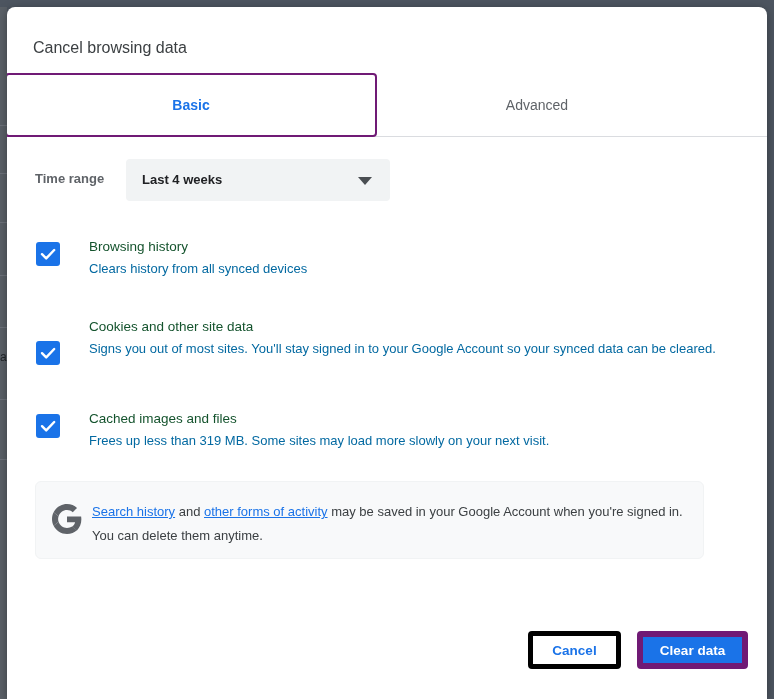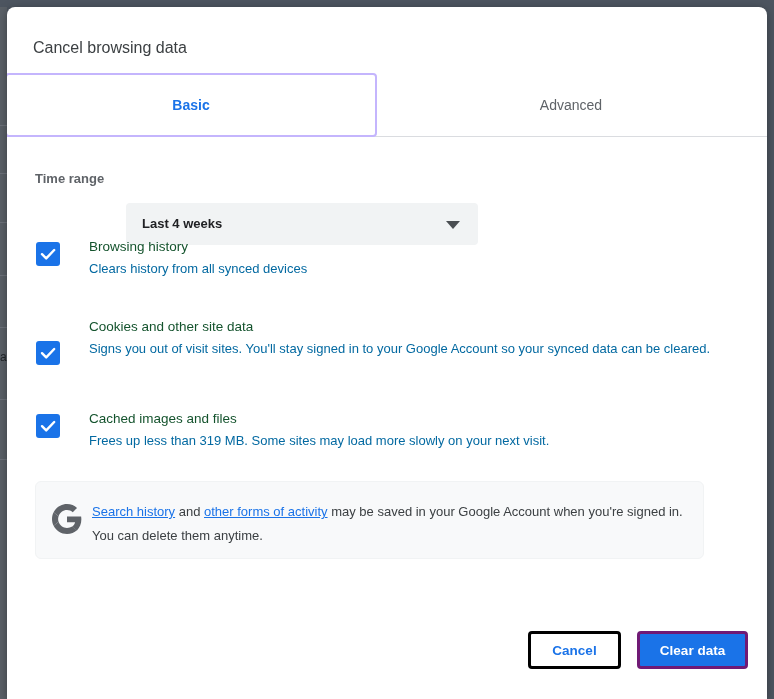--- a/index.html
+++ b/index.html
@@ -98,26 +98,26 @@
     font-size: 14px;
     font-weight: bold;
     box-sizing: border-box;
     cursor: pointer;
     user-select: none;
   }
   .tab-basic {
     left: -2px;
     width: 372px;
     color: #1a73e8;
-    border: 2px solid #c4b5fd;
+    border: 2px solid #701a75;
     border-radius: 4px;
     background: #fff;
   }
   .tab-advanced {
-    left: 392px;
+    left: 358px;
     width: 344px;
     color: #5f6368;
     font-weight: normal;
     background: transparent;
   }
 
   
   .body {
     position: absolute;
     left: 0;
@@ -139,27 +139,26 @@
     left: 28px;
     top: 11px;
     font-size: 13px;
     color: #5f6368;
     line-height: 18px;
   }
   .select {
     position: absolute;
     left: 119px;
     top: 0;
-    width: 352px;
+    width: 264px;
     height: 42px;
     background: #f1f3f4;
     border: none;
     border-radius: 4px;
     cursor: pointer;
-    margin-top: 44px;
   }
   .select-value {
     position: absolute;
     left: 16px;
     top: 12px;
     font-size: 13px;
     color: #202124;
     line-height: 18px;
   }
   .select-arrow {
@@ -260,28 +259,28 @@
     justify-content: center;
     cursor: pointer;
     box-sizing: border-box;
     user-select: none;
   }
   .btn-cancel {
     left: 521px;
     width: 93px;
     background: #ffffff;
     color: #1a73e8;
-    border: 3px solid #000000;
+    border: 5px solid #000000;
   }
   .btn-primary {
     left: 630px;
     width: 111px;
     background: #1a73e8;
     color: #ffffff;
-    border: 3px solid #701a75;
+    border: 6px solid #701a75;
   }
 </style>
 </head>
 <body>
 
 <div id="scrim">
   <div id="bg-page-hint">
     <div class="ghost-line" style="top:118px"></div>
     <div class="ghost-line" style="top:166px"></div>
     <div class="ghost-line" style="top:215px"></div>
@@ -326,21 +325,21 @@
     </div>
 
     <div class="cbrow" style="top:180px">
       <div class="checkbox" style="top:24px">
         <svg width="24" height="24" viewBox="0 0 24 24" aria-hidden="true">
           <path d="M6 12.2 L10.2 16.4 L18.2 8" fill="none" stroke="#ffffff" stroke-width="2.4" stroke-linecap="round" stroke-linejoin="round"></path>
         </svg>
       </div>
       <div class="cb-texts">
         <div class="cb-title">Cookies and other site data</div>
-        <div class="cb-sub">Signs you out of visit sites. You'll stay signed in to your Google Account so your synced data can be cleared.</div>
+        <div class="cb-sub">Signs you out of most sites. You'll stay signed in to your Google Account so your synced data can be cleared.</div>
       </div>
     </div>
 
     <div class="cbrow" style="top:272px">
       <div class="checkbox" style="top:5px">
         <svg width="24" height="24" viewBox="0 0 24 24" aria-hidden="true">
           <path d="M6 12.2 L10.2 16.4 L18.2 8" fill="none" stroke="#ffffff" stroke-width="2.4" stroke-linecap="round" stroke-linejoin="round"></path>
         </svg>
       </div>
       <div class="cb-texts">

